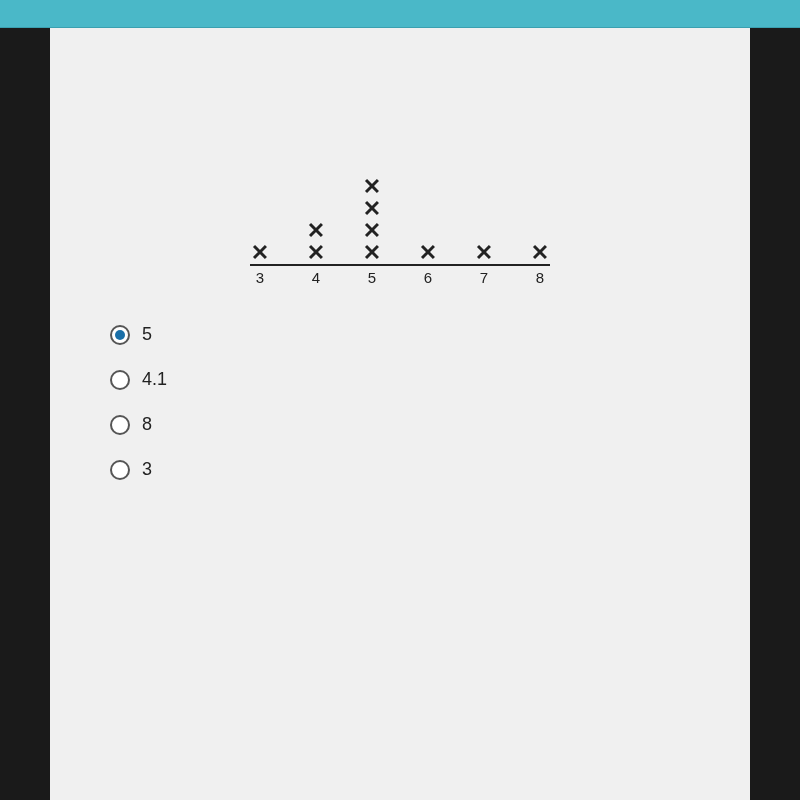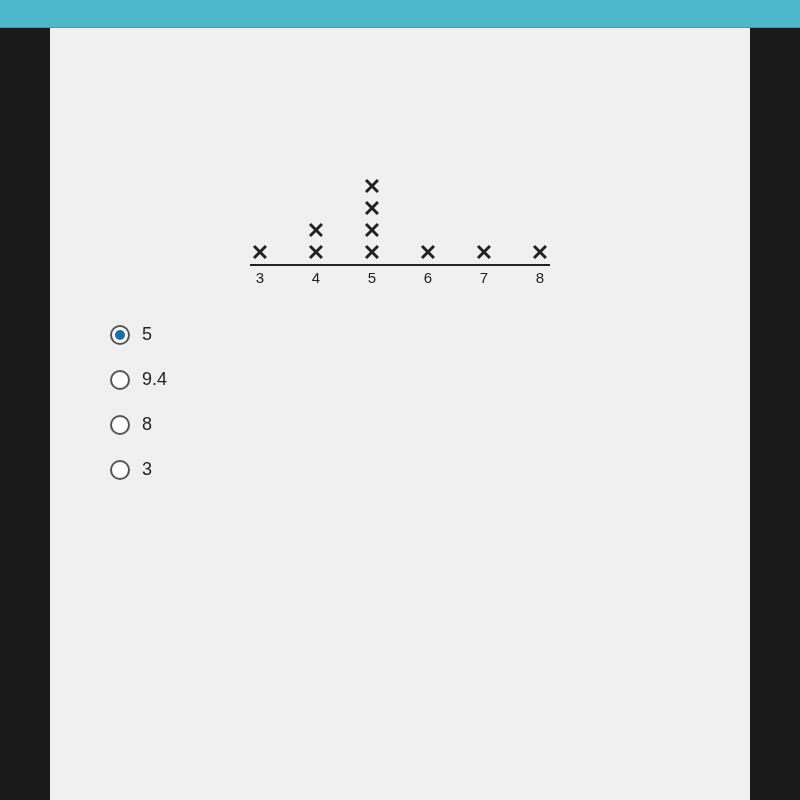--- a/index.html
+++ b/index.html
@@ -215,21 +215,21 @@
 
   <div class="answer-options" id="options-container">
       <div class="option">
         <div class="radio-outer">
           <div class="radio-inner"></div>
         </div>
         <span class="option-label">5</span>
       </div>
       <div class="option">
         <div class="radio-outer"></div>
-        <span class="option-label">9.4</span>
+        <span class="option-label">4.1</span>
       </div>
       <div class="option">
         <div class="radio-outer"></div>
         <span class="option-label">8</span>
       </div>
       <div class="option">
         <div class="radio-outer"></div>
         <span class="option-label">3</span>
       </div>
     </div>

